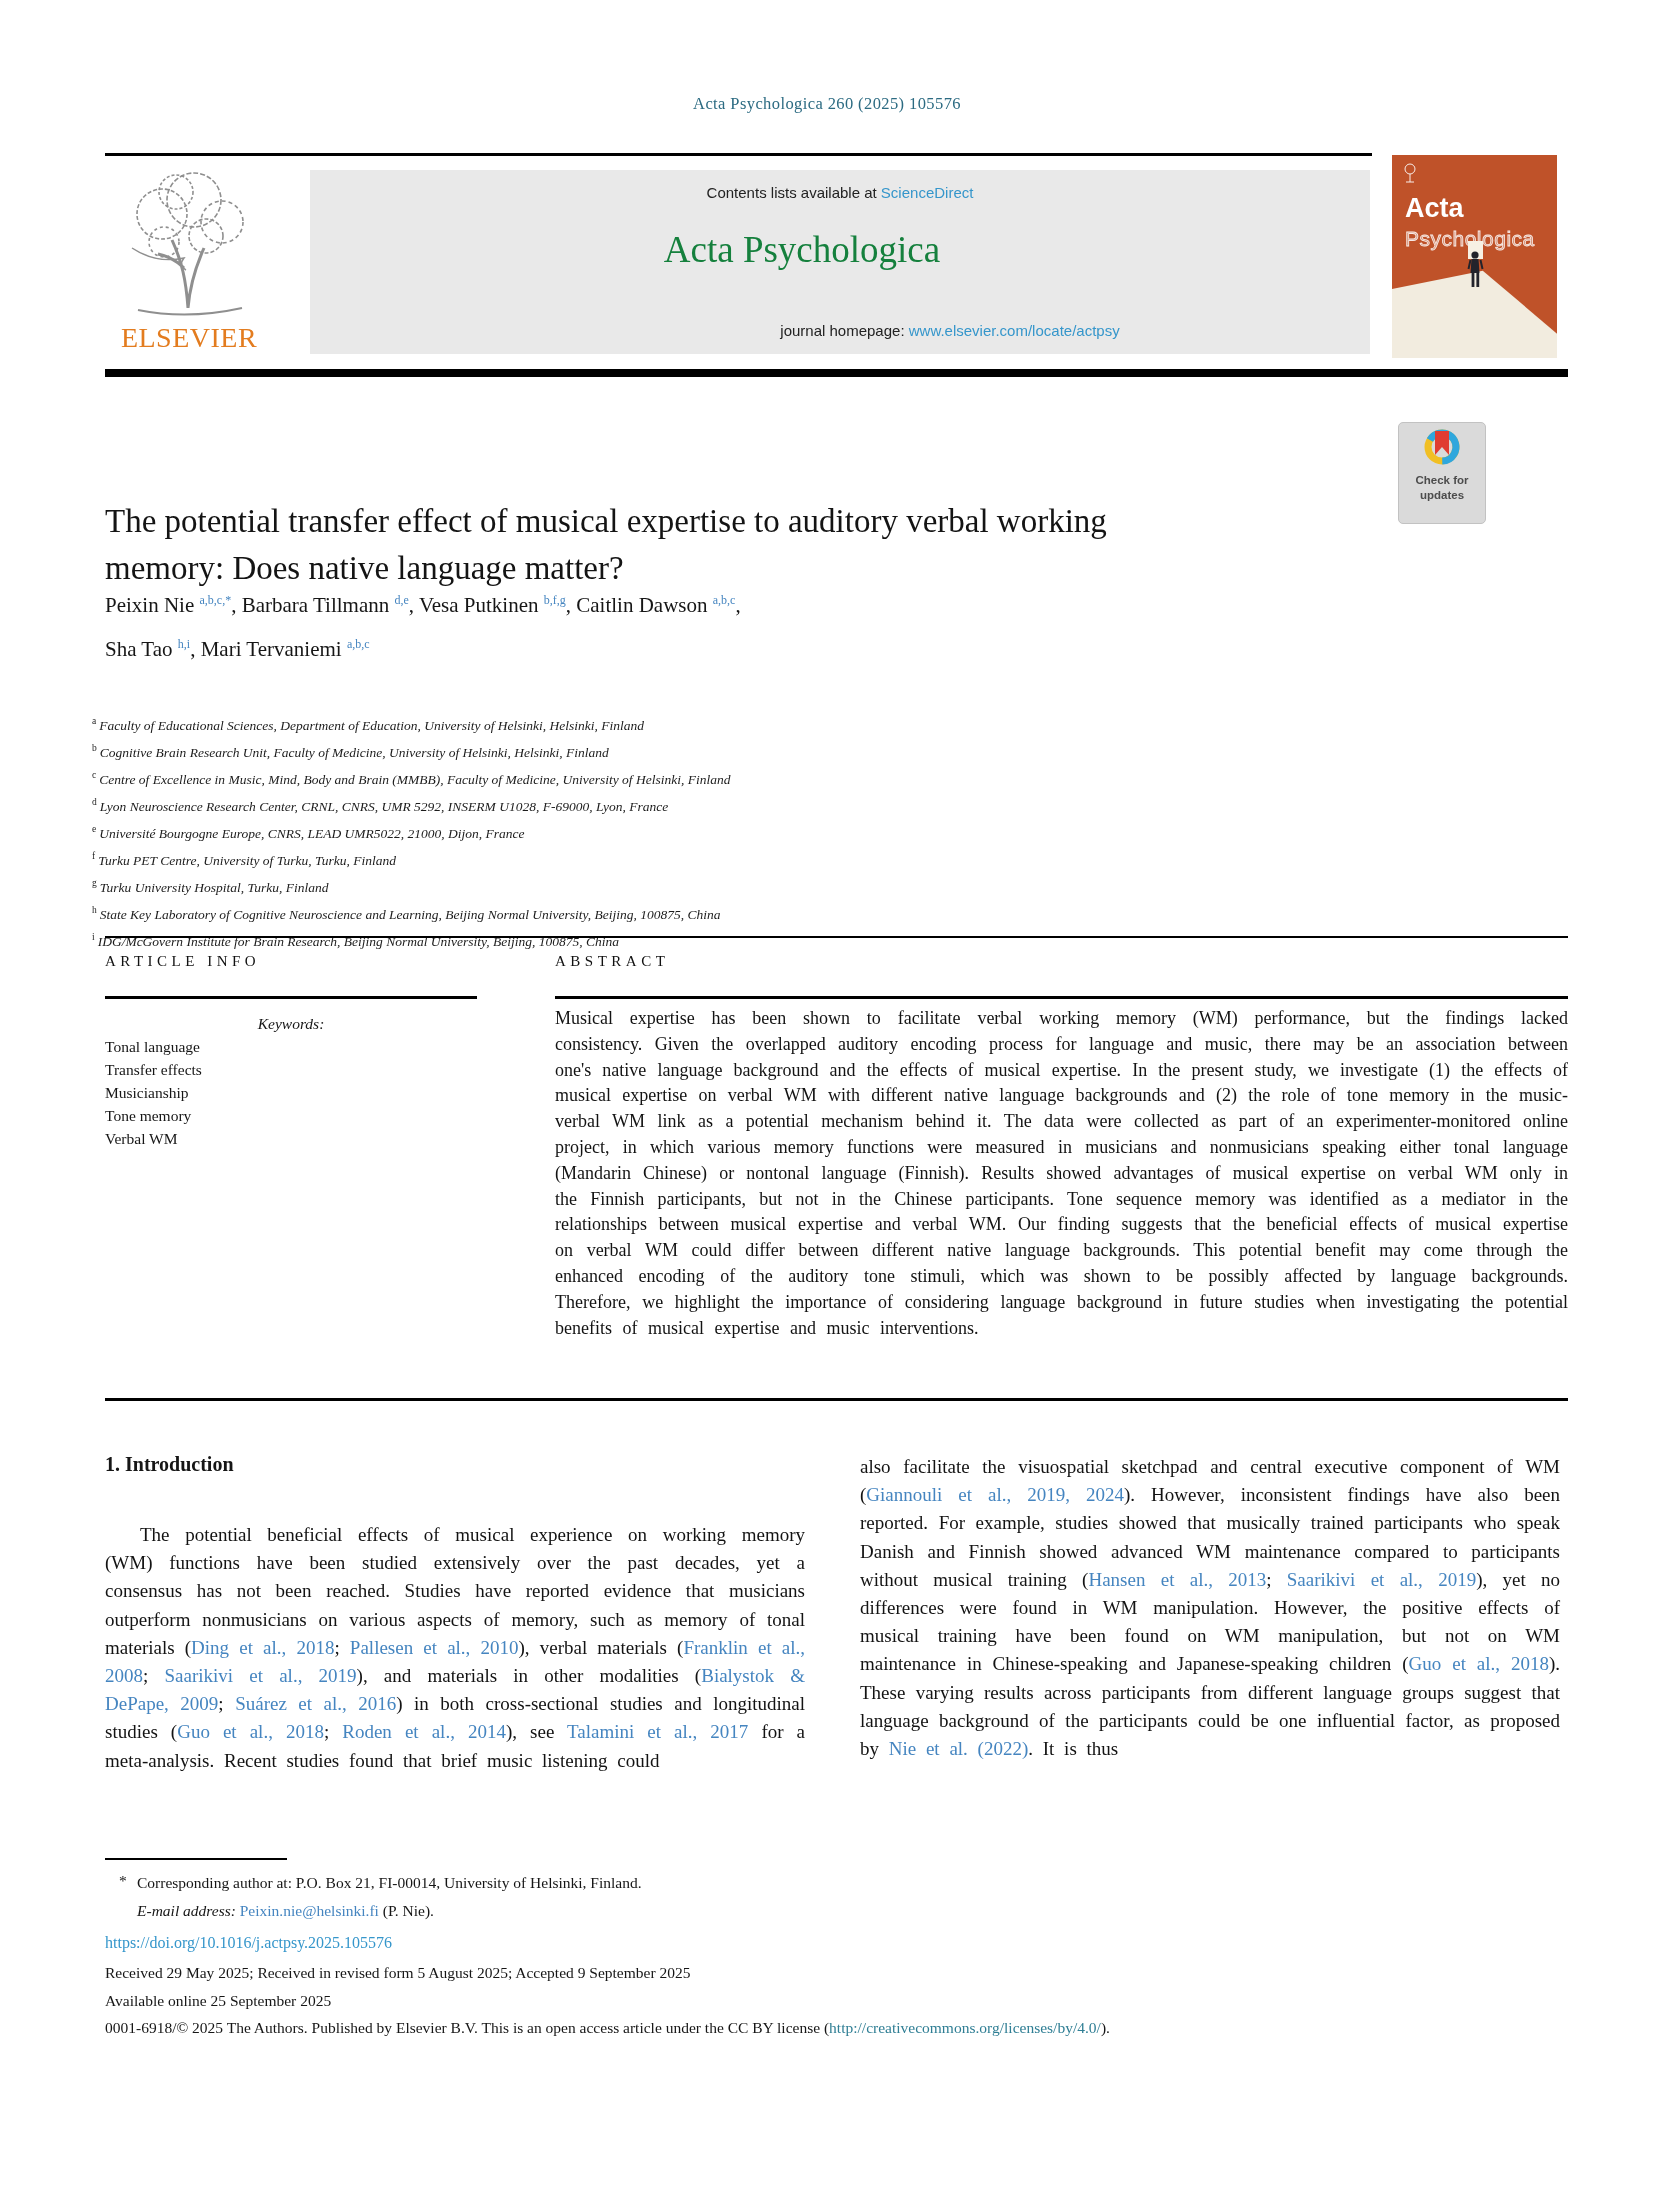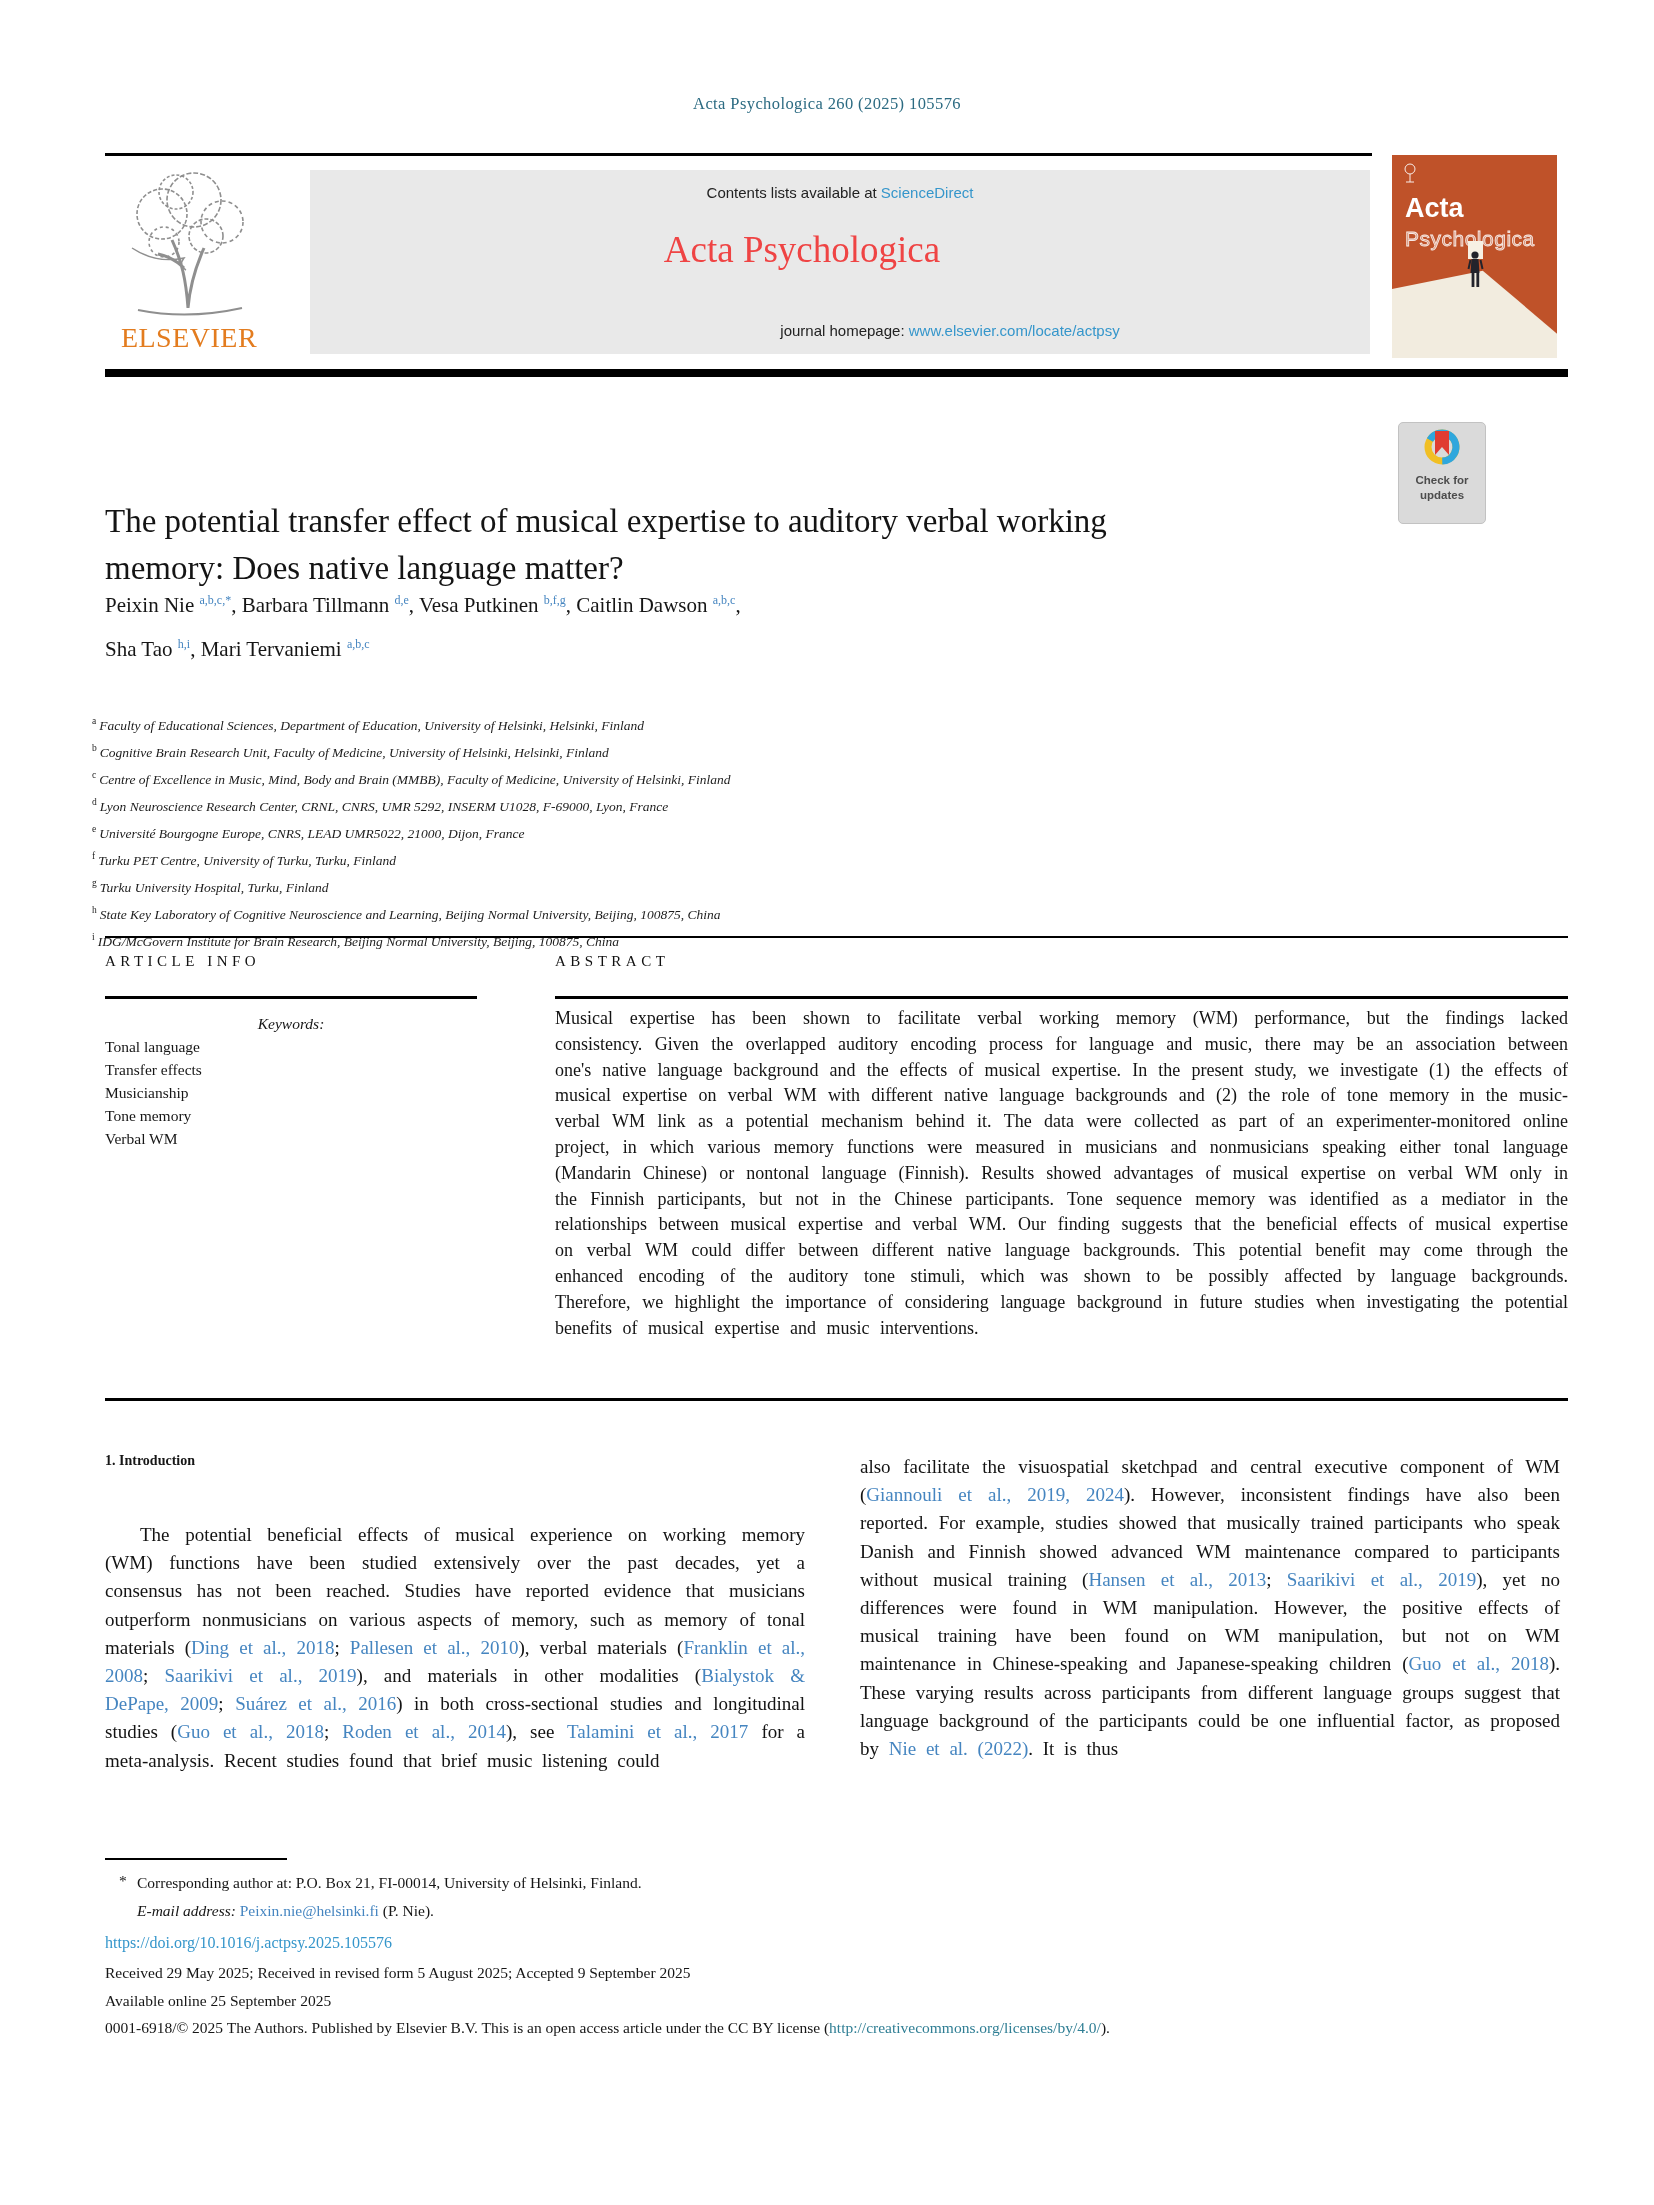--- a/index.html
+++ b/index.html
@@ -18,21 +18,21 @@
   .rule-mid{left:105px;top:936px;width:1463px;height:2px;}
   .rule-absbottom{left:105px;top:1398px;width:1463px;height:3px;}
   .info-rule{left:105px;top:996px;width:372px;height:3px;}
   .abst-rule{left:555px;top:996px;width:1013px;height:3px;}
   .fn-rule{left:105px;top:1858px;width:182px;height:2px;}
 
   
   .graybox{left:310px;top:170px;width:1060px;height:184px;background:#e9e9e9;}
   .contents-line{left:310px;top:184px;width:1060px;text-align:center;
                  font-family:"Liberation Sans",sans-serif;font-size:15px;color:#222;}
-  .journal-title{left:310px;top:228px;width:984px;text-align:center;font-size:37px;color:#ef4444;}
+  .journal-title{left:310px;top:228px;width:984px;text-align:center;font-size:37px;color:#15803d;}
   .homepage-line{left:310px;top:322px;width:1280px;text-align:center;
                  font-family:"Liberation Sans",sans-serif;font-size:15px;color:#222;}
   .link{color:var(--link_blue);text-decoration:none;cursor:pointer;}
   .cite{color:var(--cite_blue);cursor:pointer;}
   .tealink{color:var(--license_teal);cursor:pointer;}
   .it{font-style:italic;}
 
   .elsevier{left:104px;top:164px;width:170px;height:196px;}
   .elsevier svg{display:block;}
   .elsevier-word{position:absolute;left:0;top:158px;width:170px;text-align:center;
@@ -68,21 +68,21 @@
   
   .colhead{font-size:15px;letter-spacing:4.5px;color:#111;}
   .info-head{left:105px;top:953px;}
   .abst-head{left:555px;top:953px;}
   .keywords{left:105px;top:1012px;width:372px;font-size:15.5px;line-height:23px;}
   .kw-label{font-style:italic;text-align:center;}
   .abstract{left:555px;top:1006px;width:1013px;font-size:18px;line-height:25.8px;
             text-align:justify;word-spacing:6px;color:#131313;}
 
   
-  .intro-head{left:105px;top:1453px;font-size:14px;font-weight:bold;}
+  .intro-head{left:105px;top:1453px;font-size:20px;font-weight:bold;}
   .bodycol{width:700px;font-size:19px;line-height:28.2px;text-align:justify;
            word-spacing:5px;color:#131313;}
   .col-left{left:105px;top:1521px;text-indent:35px;}
   .col-right{left:860px;top:1453px;}
 
   
   .footnote{left:105px;top:1869px;width:720px;font-size:15.5px;line-height:28px;}
   .footnote .fn1{padding-left:32px;}
   .footnote .star{position:absolute;left:14px;top:-2px;}
   .footnote .fn2{padding-left:32px;}

